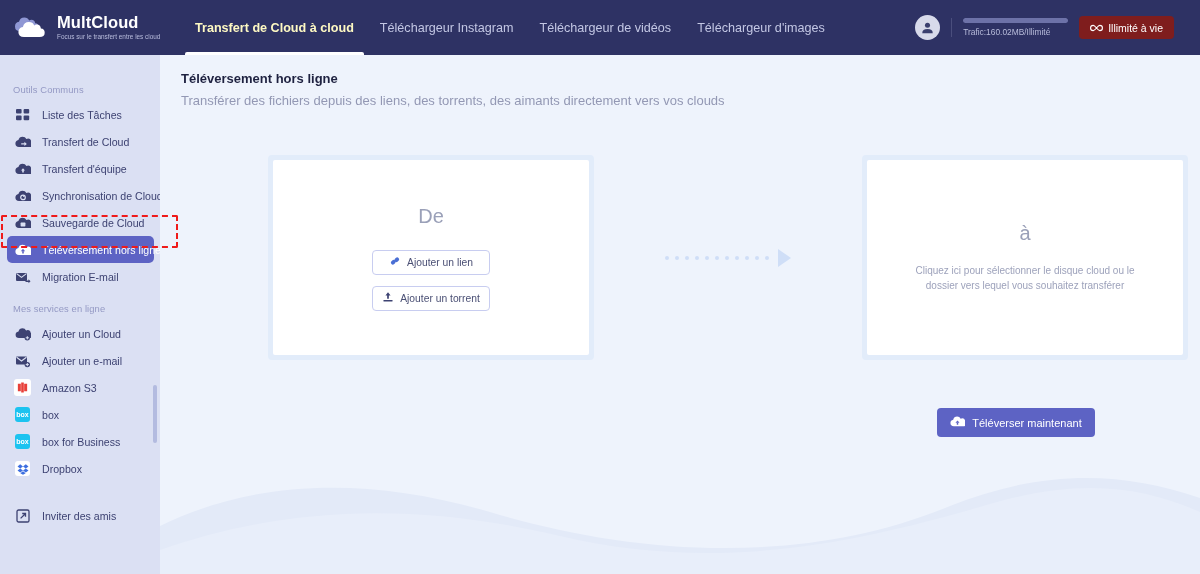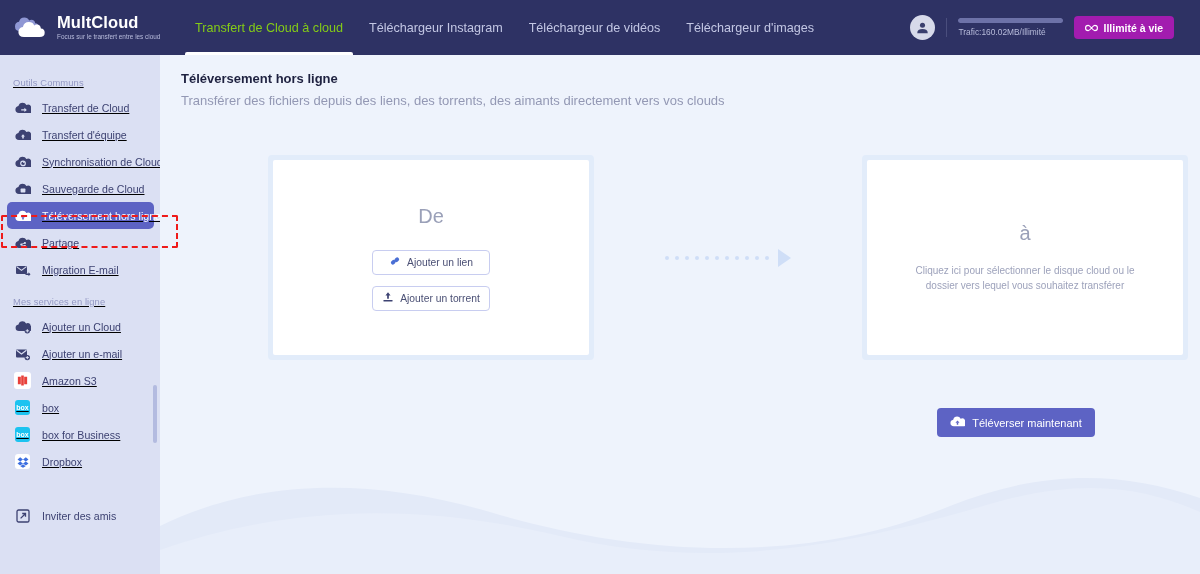--- a/index.html
+++ b/index.html
@@ -20,52 +20,52 @@
   .brand-logo { width: 34px; height: 26px; position: relative; flex: 0 0 auto; }
   .brand-text { display: flex; flex-direction: column; justify-content: center; }
   .brand-name { color: #ffffff; font-size: 16.5px; font-weight: bold; letter-spacing: .1px; line-height: 1.05; }
   .brand-tag { color: #b9bddd; font-size: 6.4px; line-height: 1.5; margin-top: 1px; white-space: nowrap; }
 
   .nav { display: flex; align-items: center; height: 55px; margin-left: 14px; gap: 0; }
   .nav-item {
     position: relative; height: 55px; display: flex; align-items: center;
     padding: 0 13px; color: #c3c7e4; font-size: 12.6px; white-space: nowrap; cursor: pointer;
   }
-  .nav-item.active { color: #84cc16; font-weight: normal; text-align: center; }
+  .nav-item.active { color: #fef9c3; font-weight: bold; text-align: center; }
   .nav-item.active::after {
     content: ""; position: absolute; left: 3px; right: 3px; bottom: 0; height: 3px;
     background: #ffffff; border-radius: 2px 2px 0 0;
   }
 
   .header-right {
     margin-left: auto; display: flex; align-items: center; gap: 11px; padding-right: 26px; height: 59px;
   }
   .avatar {
     width: 25px; height: 25px; border-radius: 50%; background: #d7daea;
     display: flex; align-items: center; justify-content: center; cursor: pointer;
   }
   .avatar svg { display: block; }
   .hdr-divider { width: 1px; height: 19px; background: #4a4e7d; }
   .traffic { display: flex; flex-direction: column; justify-content: center; gap: 4px; width: 105px; }
   .traffic-bar { width: 105px; height: 5px; border-radius: 3px; background: #474b7e; overflow: hidden; }
   .traffic-fill { height: 5px; border-radius: 3px; background: #6d72a8; width: 100%; }
   .traffic-label { color: #b8bcdb; font-size: 8.4px; white-space: nowrap; }
   .cta {
     display: flex; align-items: center; gap: 5px; height: 23px; padding: 0 11px;
-    background: #a21caf; border-radius: 4px; color: #fff; font-size: 10.5px;
-    font-weight: bold; white-space: nowrap; cursor: pointer; border: none;
+    background: #7f1d1d; border-radius: 4px; color: #fff; font-size: 10.5px;
+    font-weight: normal; white-space: nowrap; cursor: pointer; border: none;
   }
 
   
   .sidebar {
     position: absolute; top: 55px; left: 0; width: 160px; height: 519px;
     background: #dbe0f3; z-index: 15;
   }
   .sidebar-scroll {
-    position: absolute; top: 9px; left: 0; width: 160px; height: 433px; overflow: hidden; text-decoration: underline;
+    position: absolute; top: 16px; left: 0; width: 160px; height: 433px; overflow: hidden;
   }
   .side-section {
     color: #9499c4; font-size: 9.4px; padding: 13px 0 6px 13px; letter-spacing: .1px;
   }
   .side-item {
     display: flex; align-items: center; height: 27px; margin: 0 6px 0 7px;
     padding-left: 7px; gap: 11px; border-radius: 5px; cursor: pointer;
   }
   .side-item .ic { width: 17px; height: 17px; display: flex; align-items: center; justify-content: center; flex: 0 0 auto; }
   .side-item .lb { color: #3d4272; font-size: 10.6px; white-space: nowrap; }
@@ -186,20 +186,31 @@
         <span>Illimité à vie</span>
       </button>
     </div>
   </div>
 
   <div class="sidebar">
     <div class="sidebar-scroll">
 
       <div class="side-section">Outils Communs</div>
 
+      <div class="side-item">
+        <span class="ic">
+          <svg width="14" height="14" viewBox="0 0 14 14">
+            <rect x="0" y="1" width="5.6" height="4.6" rx="1" fill="#3d4272"></rect>
+            <rect x="7.6" y="1" width="5.6" height="4.6" rx="1" fill="#3d4272"></rect>
+            <rect x="0" y="7.6" width="5.6" height="4.6" rx="1" fill="#3d4272"></rect>
+            <rect x="7.6" y="7.6" width="5.6" height="4.6" rx="1" fill="#3d4272"></rect>
+          </svg>
+        </span>
+        <span class="lb">Liste des Tâches</span>
+      </div>
 
       <div class="side-item">
         <span class="ic">
           <svg width="16" height="14" viewBox="0 0 16 14">
             <path d="M4 12 q-3.6 0 -3.6 -3.4 q0 -3 3 -3.5 q.8 -3.4 4.2 -3.4 q2.7 0 3.8 2.4 q.9-.6 1.8-.6 q2.7 0 3 2.9 q2.4 .2 2.4 2.8 q0 2.8 -3.4 2.8 z" fill="#3d4272"></path>
             <path d="M6.2 8.2 h3.2 v-1.4 l2.4 2.1 l-2.4 2.1 v-1.4 h-3.2 z" fill="#dbe0f3"></path>
           </svg>
         </span>
         <span class="lb">Transfert de Cloud</span>
       </div>
@@ -239,32 +250,20 @@
         <span class="ic">
           <svg width="16" height="14" viewBox="0 0 16 14">
             <path d="M4 12 q-3.6 0 -3.6 -3.4 q0 -3 3 -3.5 q.8 -3.4 4.2 -3.4 q2.7 0 3.8 2.4 q.9-.6 1.8-.6 q2.7 0 3 2.9 q2.4 .2 2.4 2.8 q0 2.8 -3.4 2.8 z" fill="#ffffff"></path>
             <path d="M8 5.8 l2.2 2.5 h-4.4 z" fill="#5d63c4"></path>
             <rect x="7.2" y="8.1" width="1.6" height="2.4" fill="#5d63c4"></rect>
           </svg>
         </span>
         <span class="lb">Téléversement hors ligne</span>
       </div>
 
-      <div class="side-item">
-        <span class="ic">
-          <svg width="16" height="14" viewBox="0 0 16 14">
-            <path d="M4 12 q-3.6 0 -3.6 -3.4 q0 -3 3 -3.5 q.8 -3.4 4.2 -3.4 q2.7 0 3.8 2.4 q.9-.6 1.8-.6 q2.7 0 3 2.9 q2.4 .2 2.4 2.8 q0 2.8 -3.4 2.8 z" fill="#3d4272"></path>
-            <circle cx="6.3" cy="8.6" r="1.1" fill="#dbe0f3"></circle>
-            <circle cx="9.9" cy="7" r="1.1" fill="#dbe0f3"></circle>
-            <circle cx="9.9" cy="10.2" r="1.1" fill="#dbe0f3"></circle>
-            <path d="M6.6 8.2 L9.6 7.1 M6.6 9 L9.6 10.1" stroke="#dbe0f3" stroke-width=".8"></path>
-          </svg>
-        </span>
-        <span class="lb">Partage</span>
-      </div>
 
       <div class="side-item">
         <span class="ic">
           <svg width="16" height="14" viewBox="0 0 16 14">
             <rect x="1" y="3" width="11" height="8" rx="1" fill="#3d4272"></rect>
             <path d="M1.6 3.6 L6.5 7.4 L11.4 3.6" fill="none" stroke="#dbe0f3" stroke-width="1.1"></path>
             <path d="M10.5 10.5 h3 v-1.3 l2 2 l-2 2 v-1.3 h-3 z" fill="#3d4272"></path>
           </svg>
         </span>
         <span class="lb">Migration E-mail</span>

